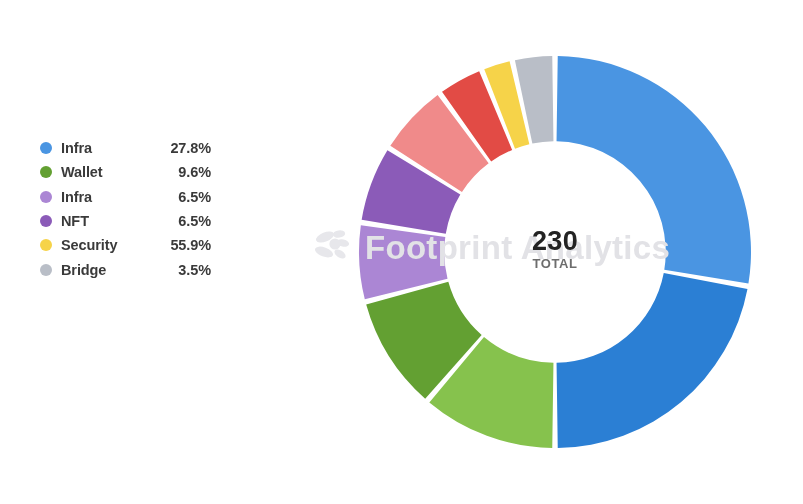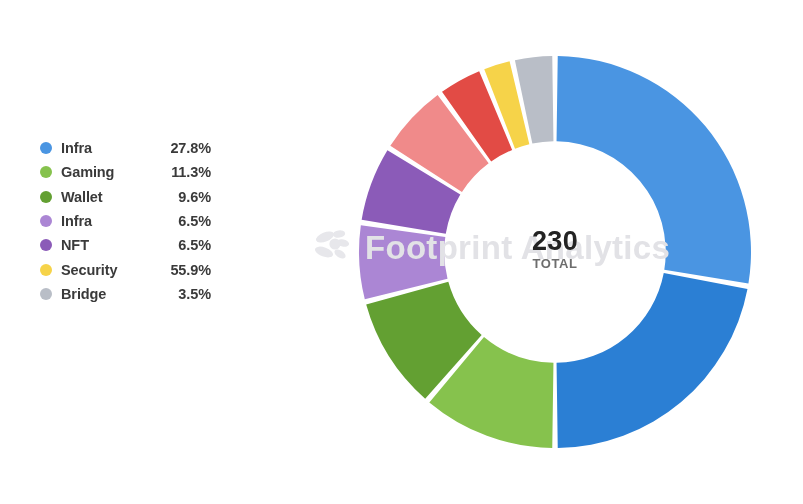--- a/index.html
+++ b/index.html
@@ -119,25 +119,20 @@
 
 <div id="chart-root">
 
   <div id="legend">
       <div class="legend-row">
         <span class="legend-swatch" style="background: rgb(74, 149, 226);"></span>
         <span class="legend-label">Infra</span>
         <span class="legend-value">27.8%</span>
       </div>
       <div class="legend-row">
-        <span class="legend-swatch" style="background: rgb(134, 194, 77);"></span>
-        <span class="legend-label">Gaming</span>
-        <span class="legend-value">11.3%</span>
-      </div>
-      <div class="legend-row">
         <span class="legend-swatch" style="background: rgb(99, 160, 50);"></span>
         <span class="legend-label">Wallet</span>
         <span class="legend-value">9.6%</span>
       </div>
       <div class="legend-row">
         <span class="legend-swatch" style="background: rgb(171, 134, 212);"></span>
         <span class="legend-label">Infra</span>
         <span class="legend-value">6.5%</span>
       </div>
       <div class="legend-row">

